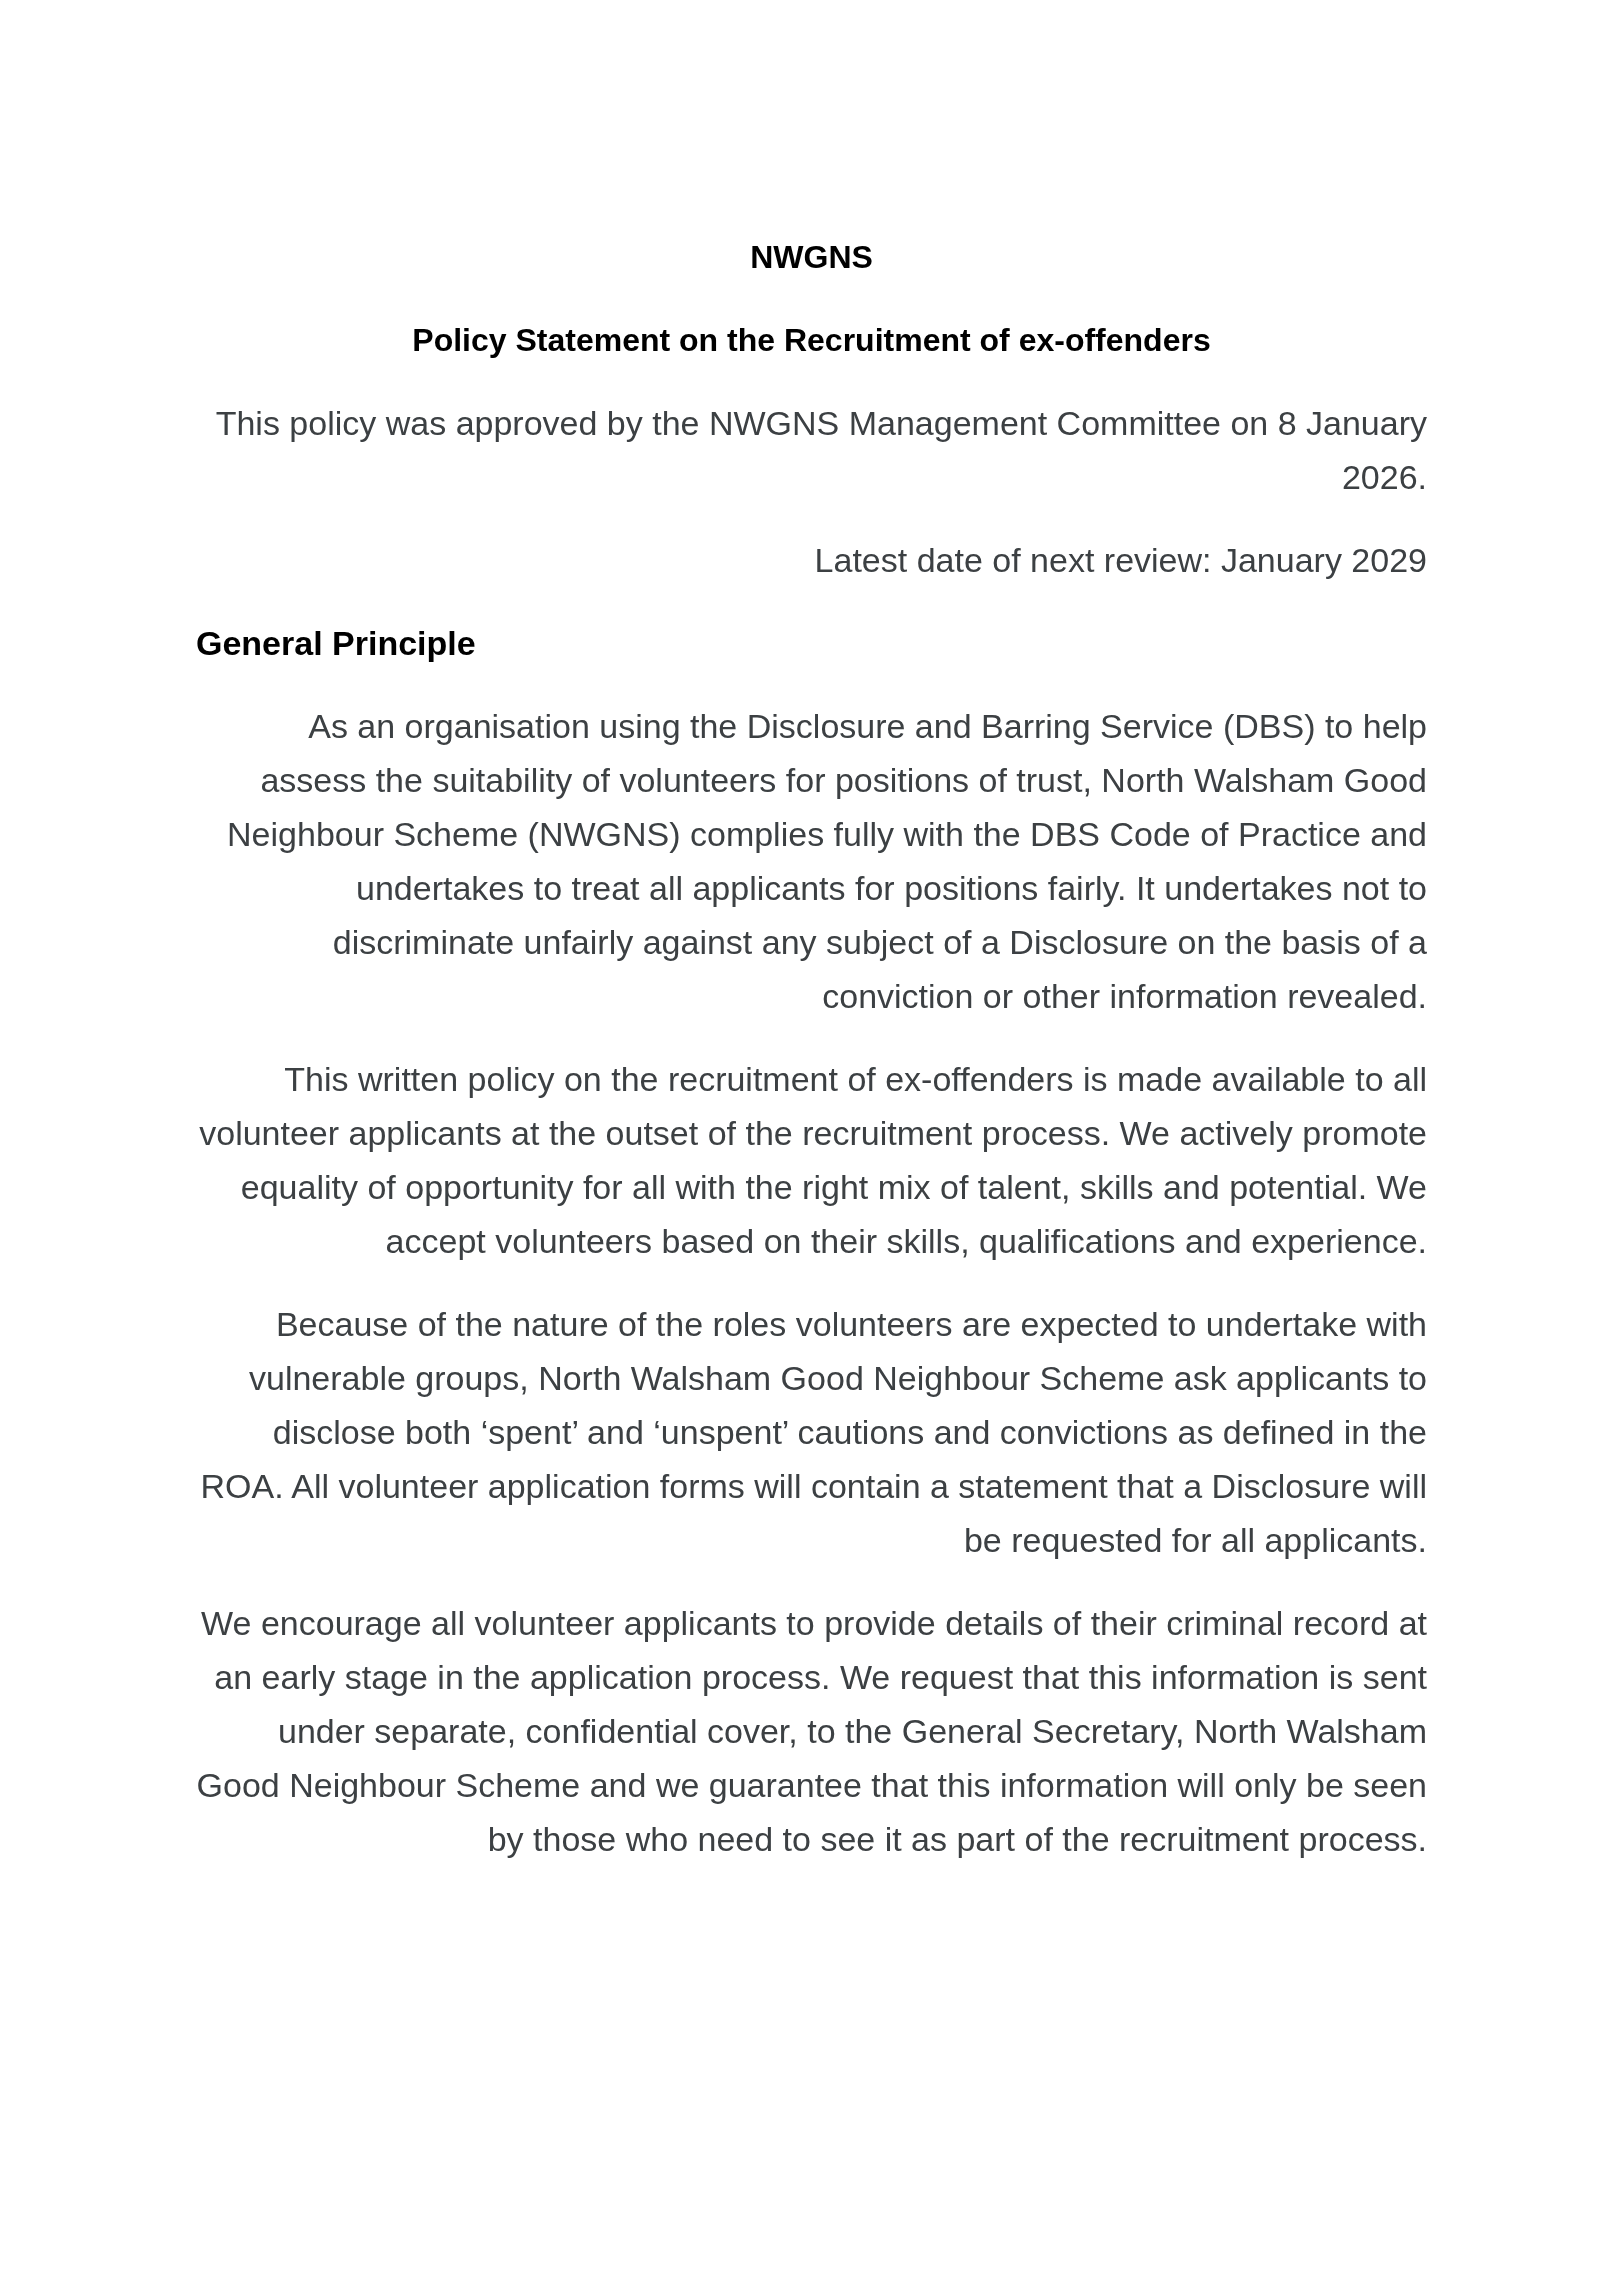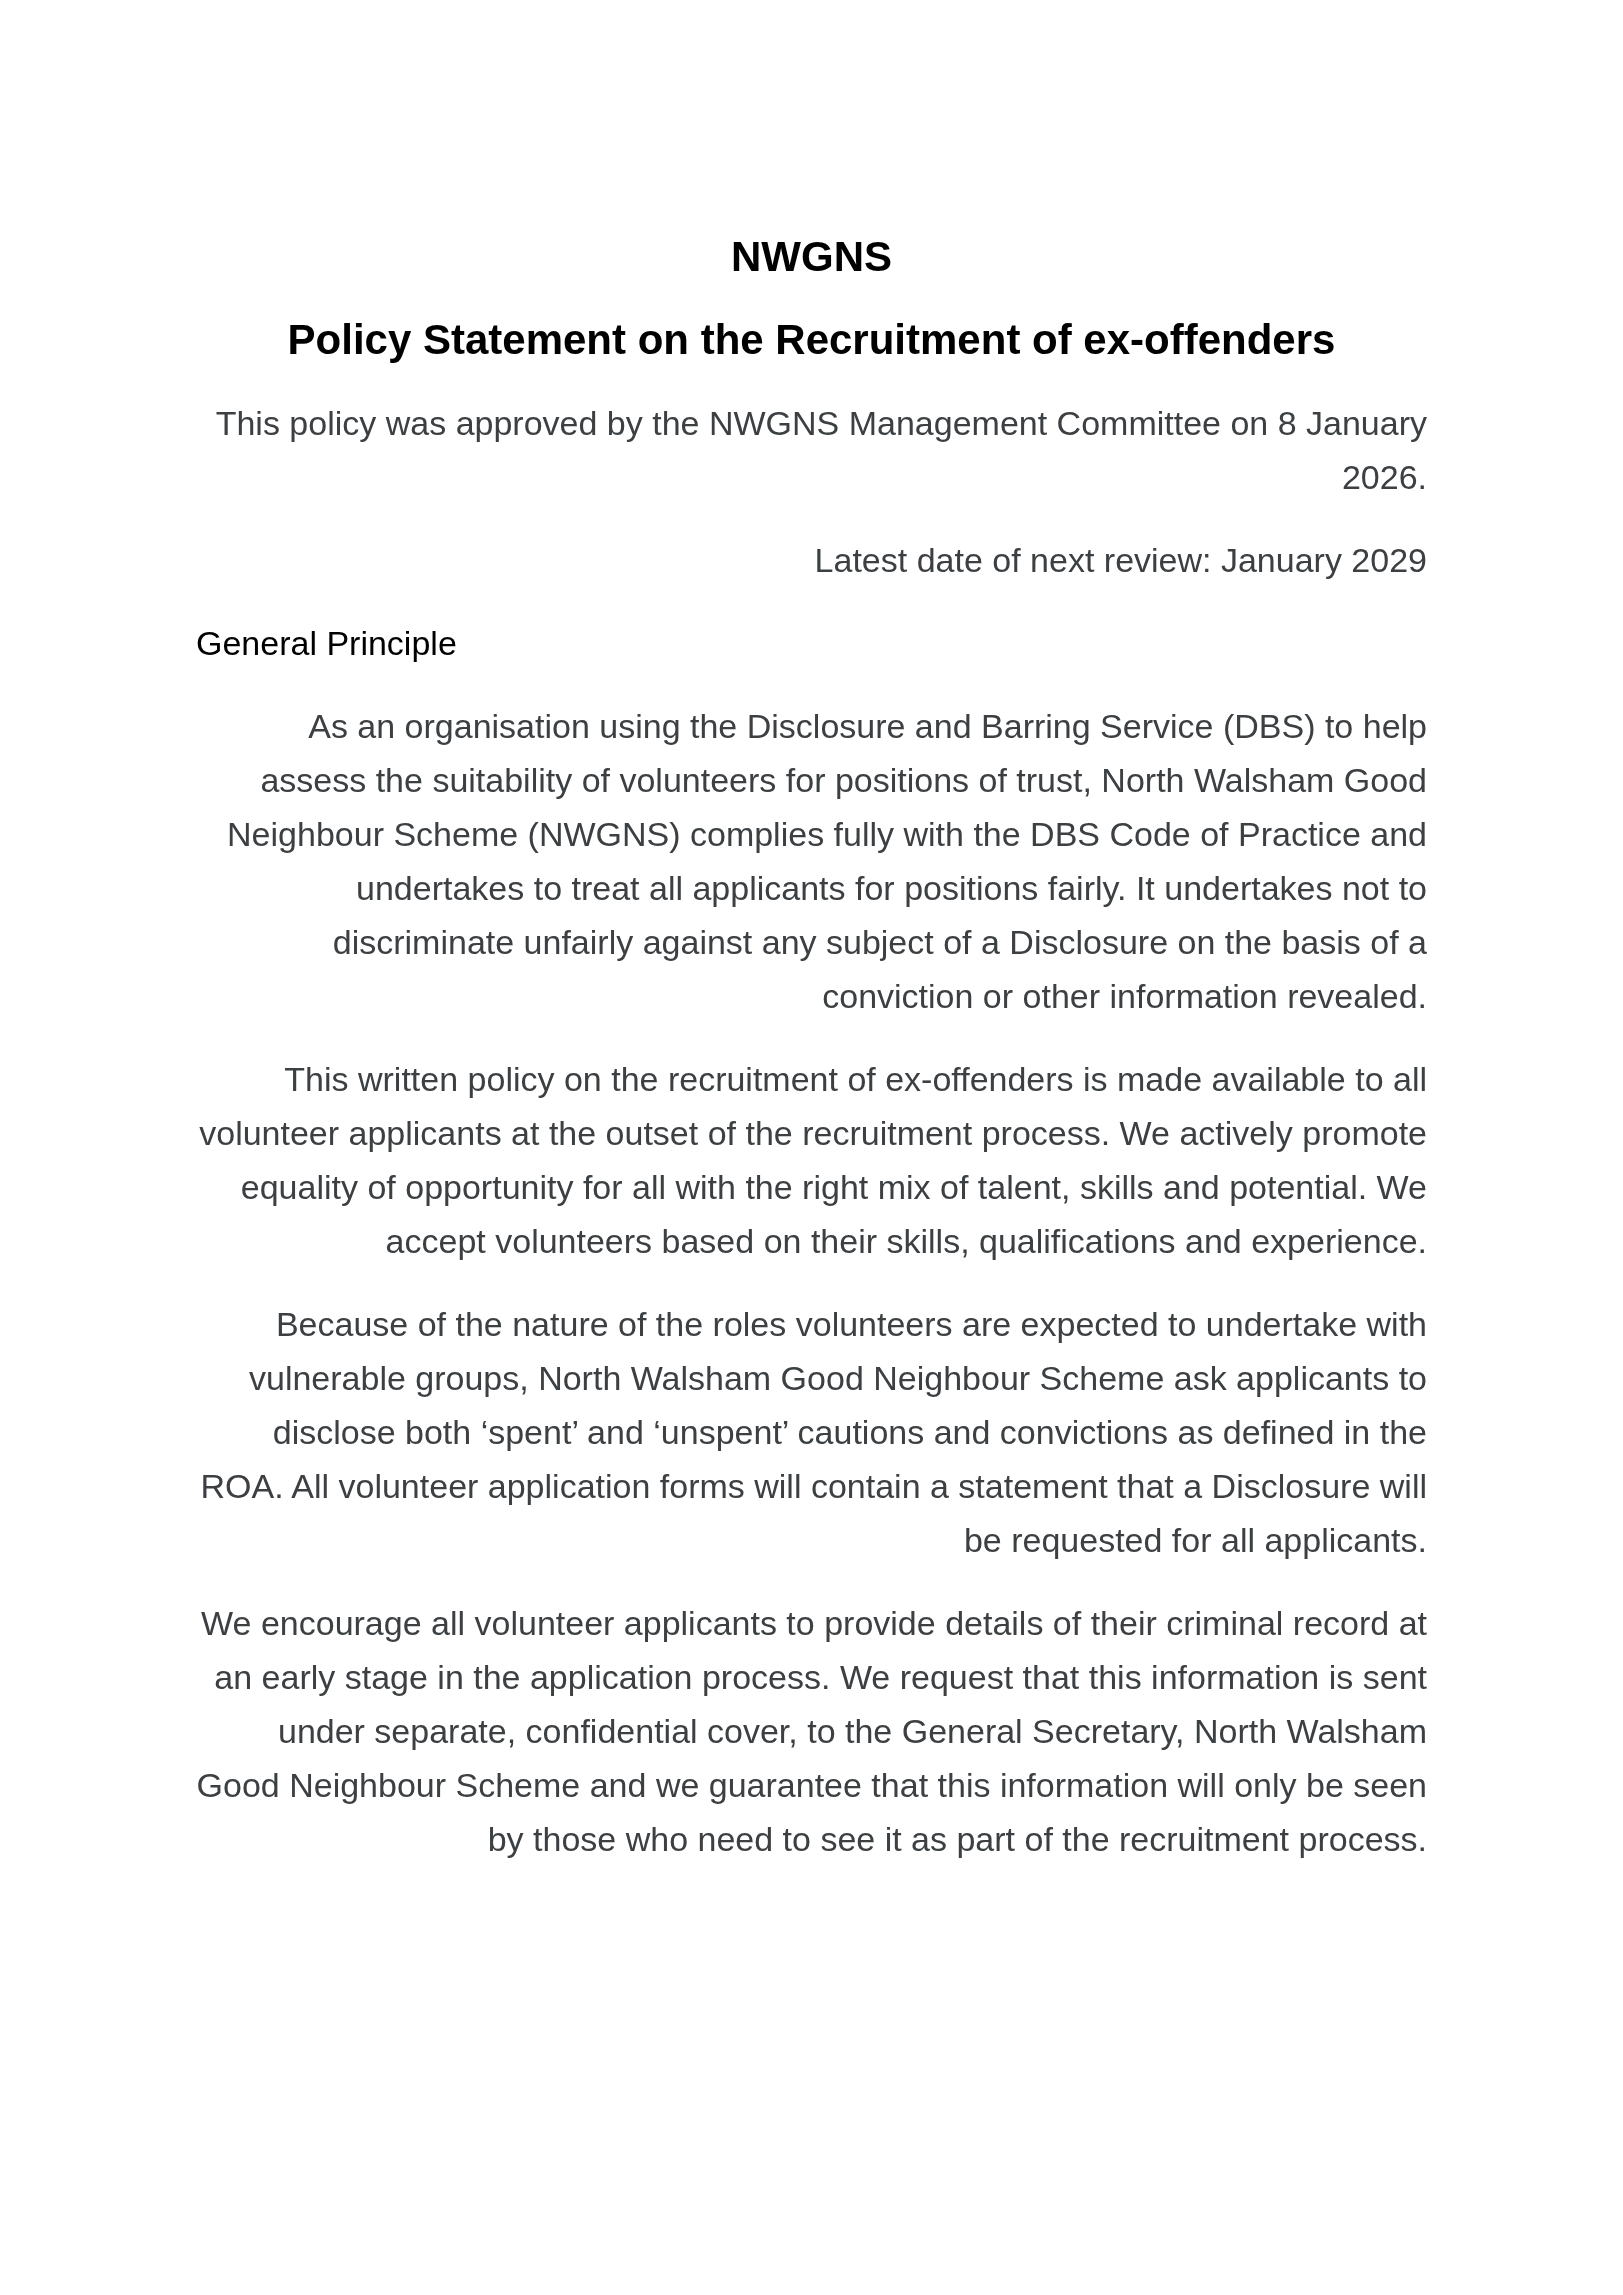--- a/index.html
+++ b/index.html
@@ -13,31 +13,31 @@
     height: 2295px;
     background: #ffffff;
     box-sizing: border-box;
     padding: 230px 196px 170px 196px;
     overflow: hidden;
     font-family: "Liberation Sans", "DejaVu Sans", sans-serif;
   }
   .doc-title,
   .doc-subtitle {
     margin: 0 0 29px 0;
-    font-size: 42px;
+    font-size: 32px;
     line-height: 54px;
     font-weight: bold;
     color: #000000;
     text-align: center;
   }
   .section-heading {
     margin: 0 0 29px 0;
     font-size: 34px;
     line-height: 54px;
-    font-weight: normal;
+    font-weight: bold;
     color: #000000;
     text-align: left;
   }
   .body-para {
     margin: 0 0 29px 0;
     font-size: 34px;
     line-height: 54px;
     font-weight: normal;
     color: #3c4043;
     text-align: right;

